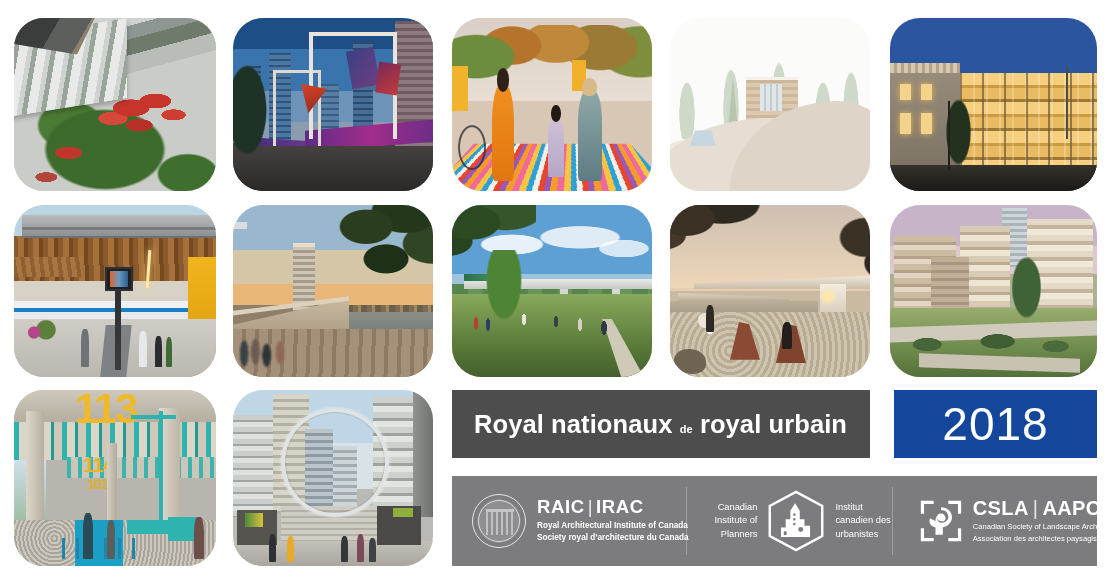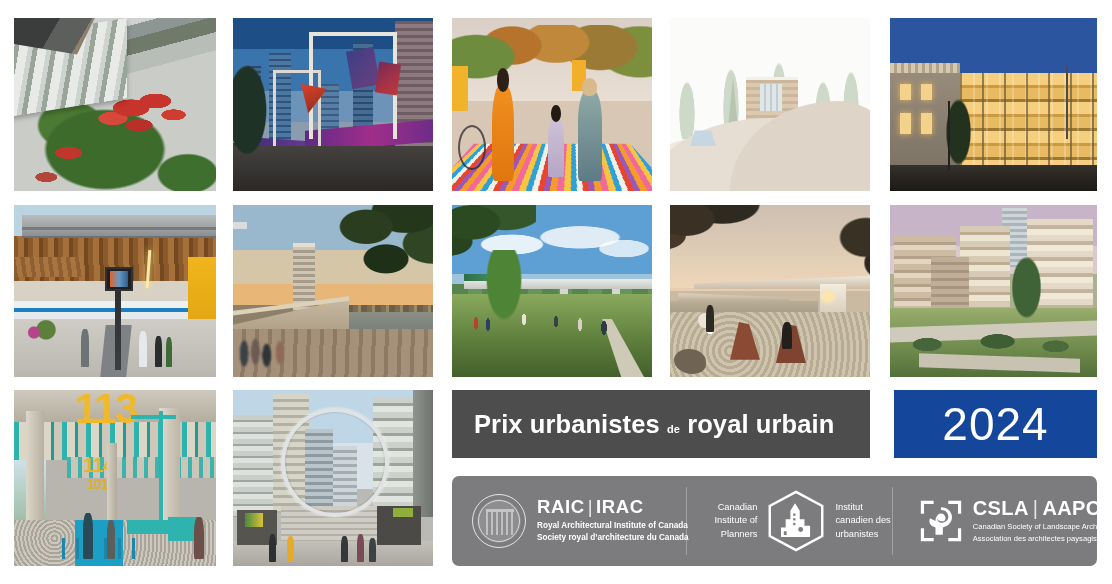--- a/index.html
+++ b/index.html
@@ -9,21 +9,21 @@
     width: 1112px; height: 584px;
     background: #ffffff;
     font-family: "Liberation Sans", sans-serif;
     overflow: hidden;
   }
   #board {
     position: relative;
     width: 1112px; height: 584px;
     background: #ffffff;
   }
-  .cell { position: absolute; overflow: hidden; }
+  .cell { position: absolute; overflow: hidden; border-radius: 30px; }
   .photo { width: 100%; height: 100%; position: relative; overflow: hidden; }
 
   
   .p-aerial {
     background:
       radial-gradient(ellipse 30px 14px at 58% 52%, #c7342b 0 60%, rgba(199,52,43,0) 62%),
       radial-gradient(ellipse 26px 12px at 70% 48%, #c7342b 0 60%, rgba(199,52,43,0) 62%),
       radial-gradient(ellipse 24px 11px at 49% 58%, #d8483a 0 60%, rgba(216,72,58,0) 62%),
       radial-gradient(ellipse 22px 10px at 62% 62%, #b93028 0 60%, rgba(185,48,40,0) 62%),
       radial-gradient(ellipse 20px 9px at 79% 56%, #cf3c30 0 60%, rgba(207,60,48,0) 62%),
@@ -459,21 +459,21 @@
     position:absolute; background:#14469b; display:flex; align-items:center;
     justify-content:center;
   }
   .year-badge span {
     color:#fff; font-size:46px; font-weight:normal; letter-spacing:1px;
     font-family:"Liberation Sans", sans-serif;
   }
 
   
   .logo-bar {
-    position:absolute; background:#7c7b7e; display:flex; align-items:center;border-radius:7px;
+    position:absolute; background:#7c7b7e; display:flex; align-items:center;
   }
   .logo-group { display:flex; align-items:center; height:100%; }
 
   
   .raic { display:flex; align-items:center; padding-left:20px; gap:11px; }
   .seal {
     width:54px; height:54px; border-radius:50%;
     border:1.3px solid #e6e6e6;
     background:
       radial-gradient(circle at 50% 50%, rgba(255,255,255,.14) 0 58%, rgba(255,255,255,0) 60%),
@@ -725,29 +725,29 @@
       <div class="pers r1"></div>
       <div class="pers r2"></div>
       <div class="pers r3"></div>
       <div class="pers r4"></div>
       <div class="pers r5"></div>
     </div>
   </div>
 
   <div class="title-bar" style="left:452px; top:390px; width:418px; height:68px;">
     <div class="title-lines">
-      <div class="title-fr"><span>Prix urbanistes</span>
+      <div class="title-fr"><span>Royal nationaux</span>
         <span class="de">de</span>
         <span>royal urbain</span>
       </div>
     </div>
   </div>
 
   <div class="year-badge" style="left:894px; top:390px; width:203px; height:68px;">
-    <span>2024</span>
+    <span>2018</span>
   </div>
 
   <div class="logo-bar" style="left:452px; top:476px; width:645px; height:90px;">
 
     <div class="logo-group raic">
       <div class="seal"></div>
       <div class="raic-txt">
         <div class="raic-main"><span>RAIC</span><span class="bar">|</span><span>IRAC</span></div>
         <div class="raic-sub">Royal Architectural Institute of Canada</div>
         <div class="raic-sub" style="margin-top:1px;">Society royal d’architecture du Canada</div>

